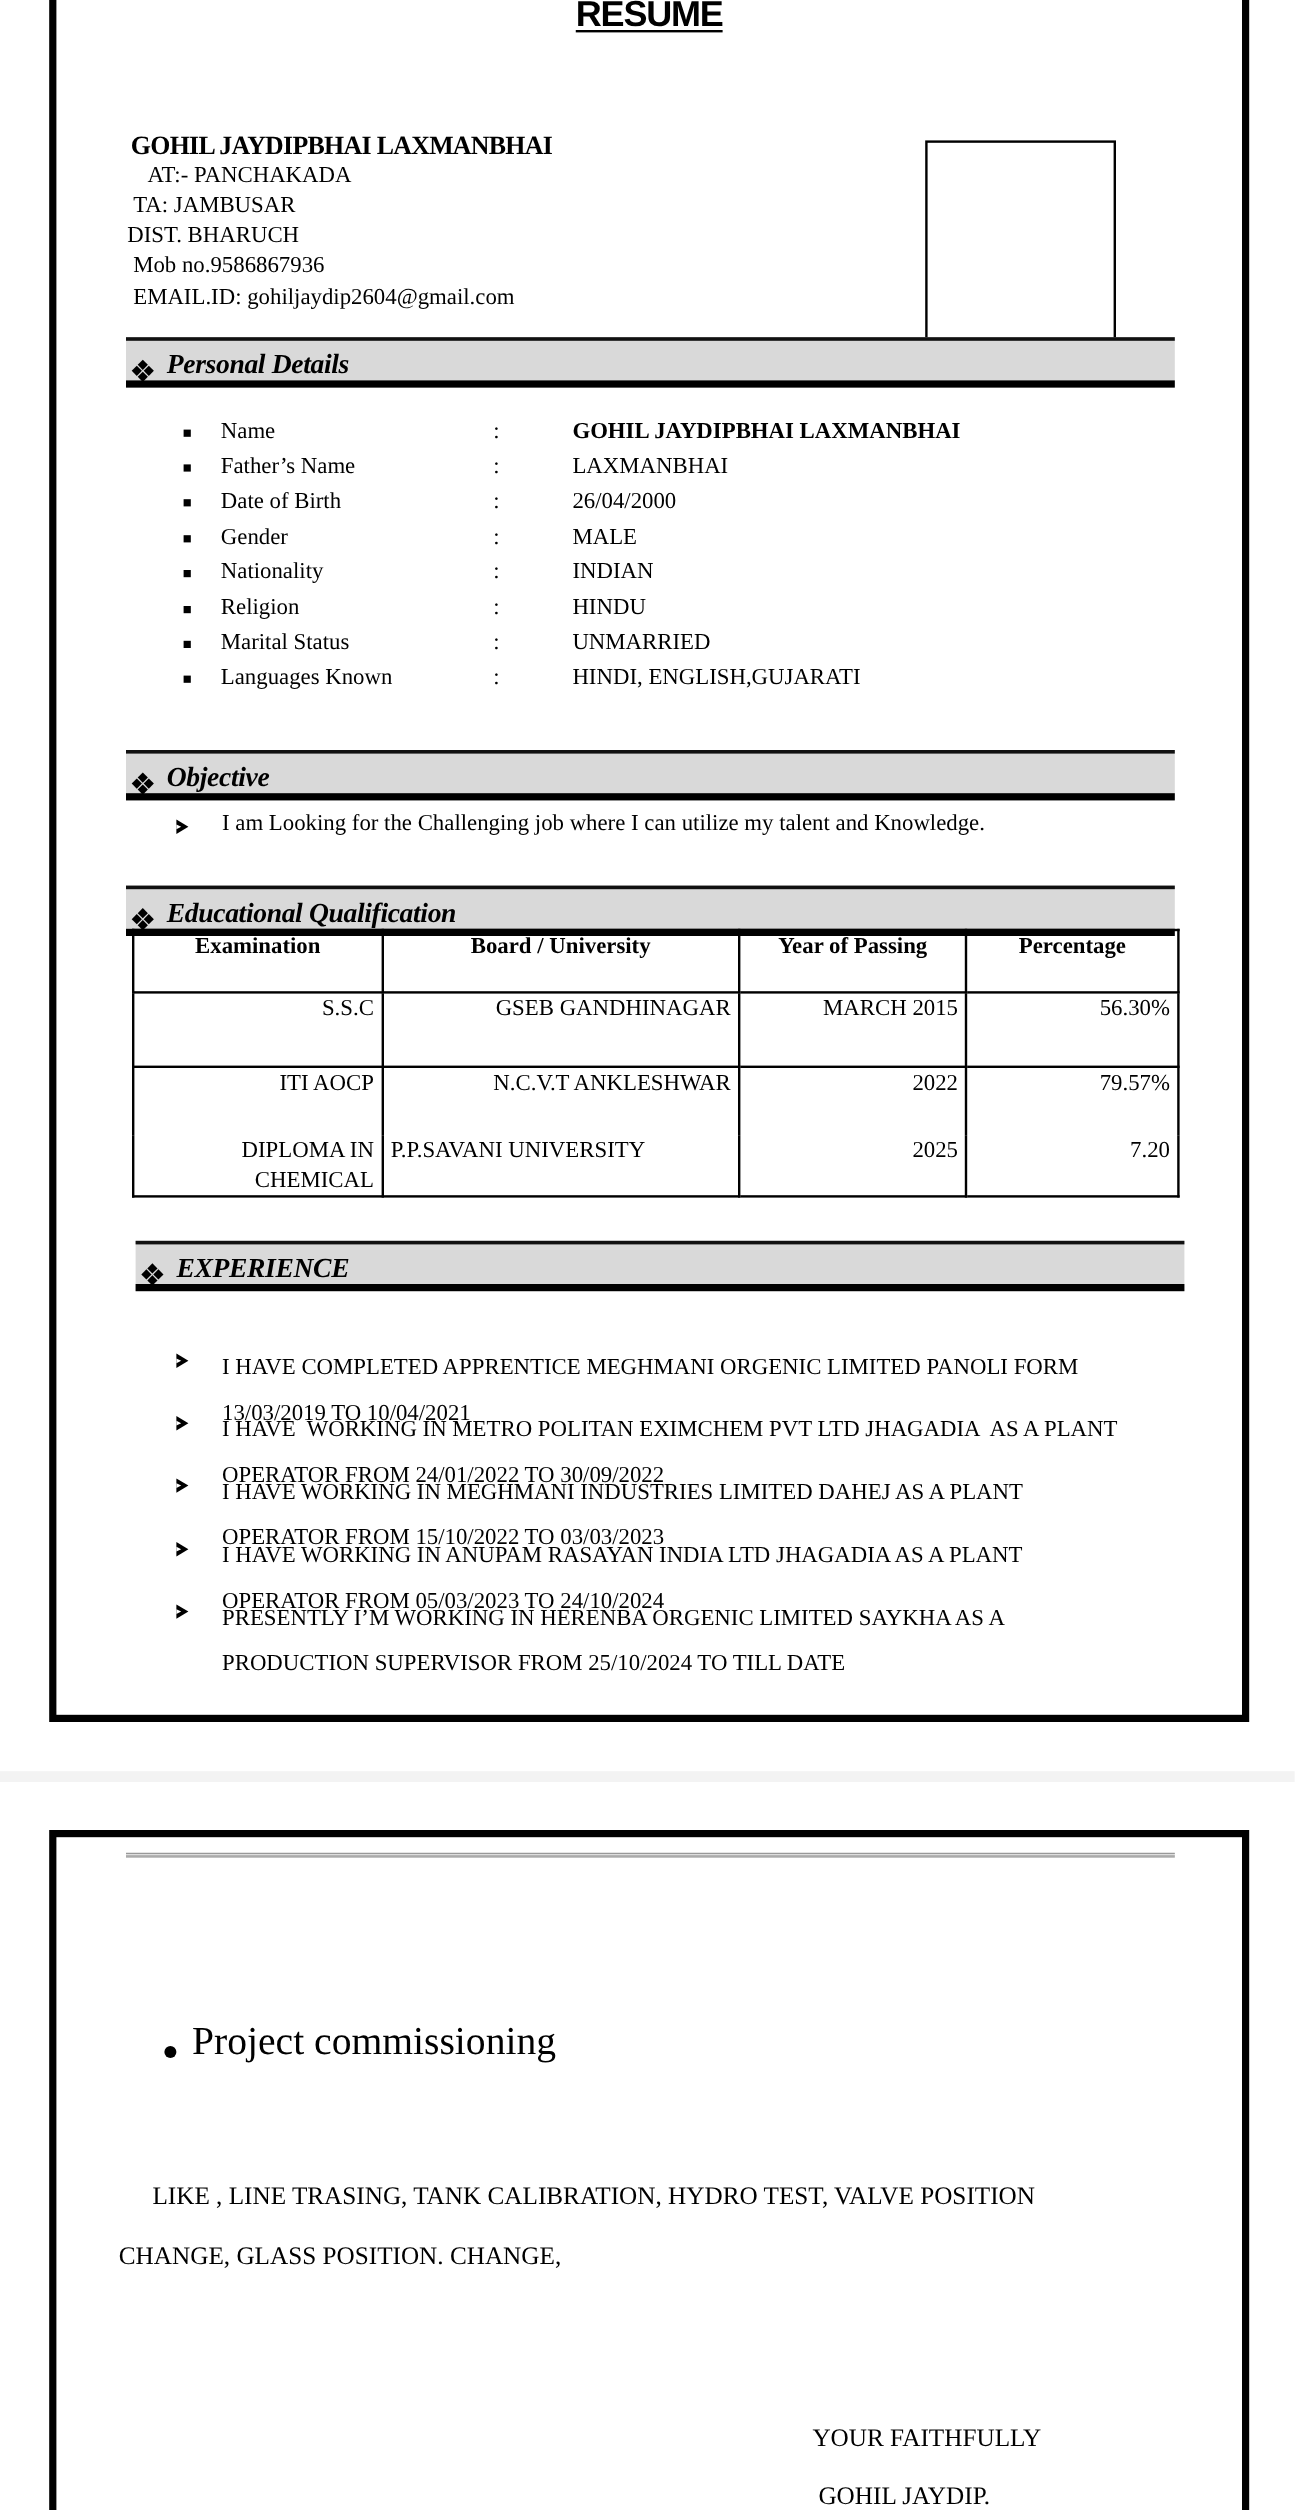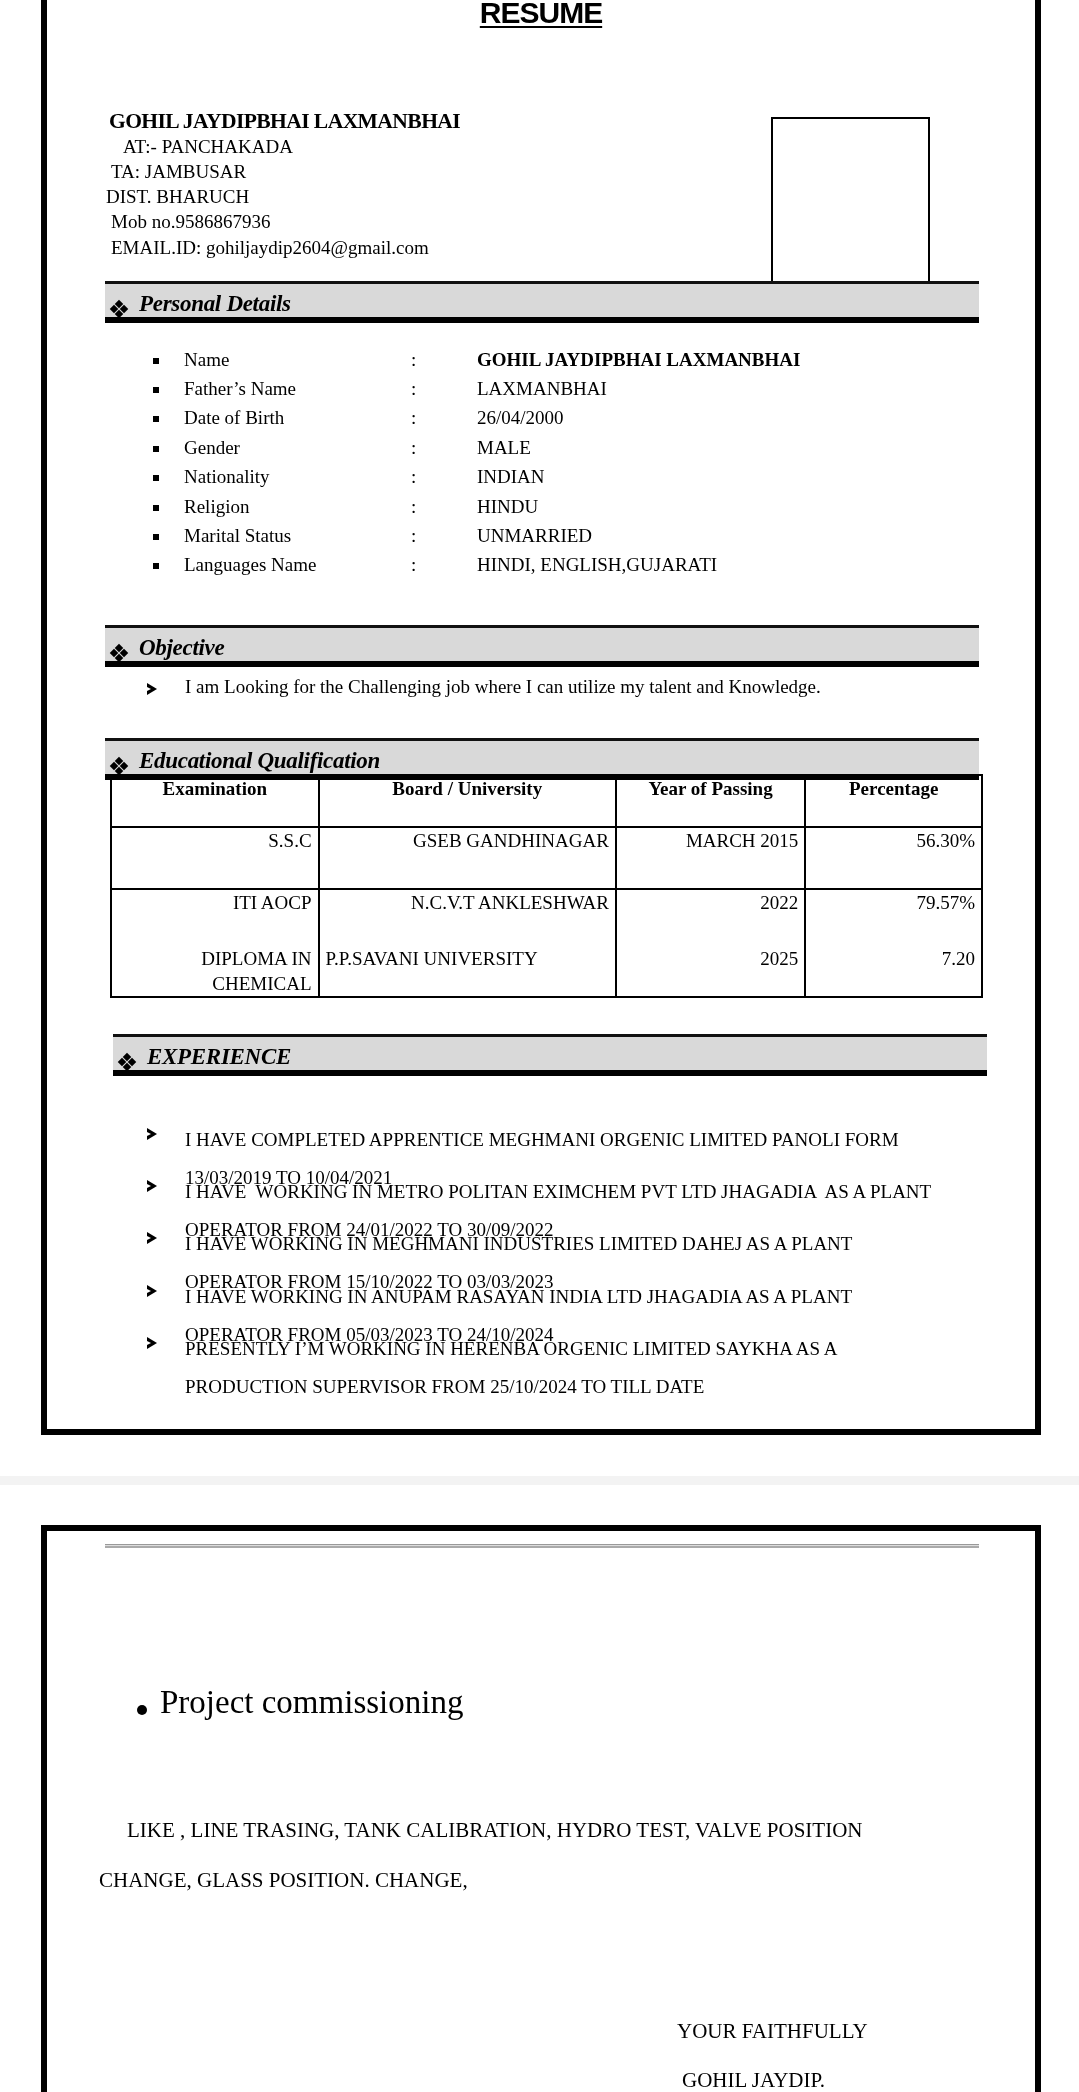--- a/index.html
+++ b/index.html
@@ -266,21 +266,21 @@
     <span class="pd-value">HINDU</span>
   </div>
   <div class="pd-row" style="top:525px;">
     <span class="pd-bullet"></span>
     <span class="pd-label">Marital Status</span>
     <span class="pd-colon">:</span>
     <span class="pd-value">UNMARRIED</span>
   </div>
   <div class="pd-row" style="top:554px;">
     <span class="pd-bullet"></span>
-    <span class="pd-label">Languages Name</span>
+    <span class="pd-label">Languages Known</span>
     <span class="pd-colon">:</span>
     <span class="pd-value">HINDI, ENGLISH,GUJARATI</span>
   </div>
 
   
   <div class="section-bar" style="top:629px;">
     <div class="diamond">
       <span style="left:5px;top:0;"></span>
         <span style="left:0;top:5px;"></span>
         <span style="left:10px;top:5px;"></span>

